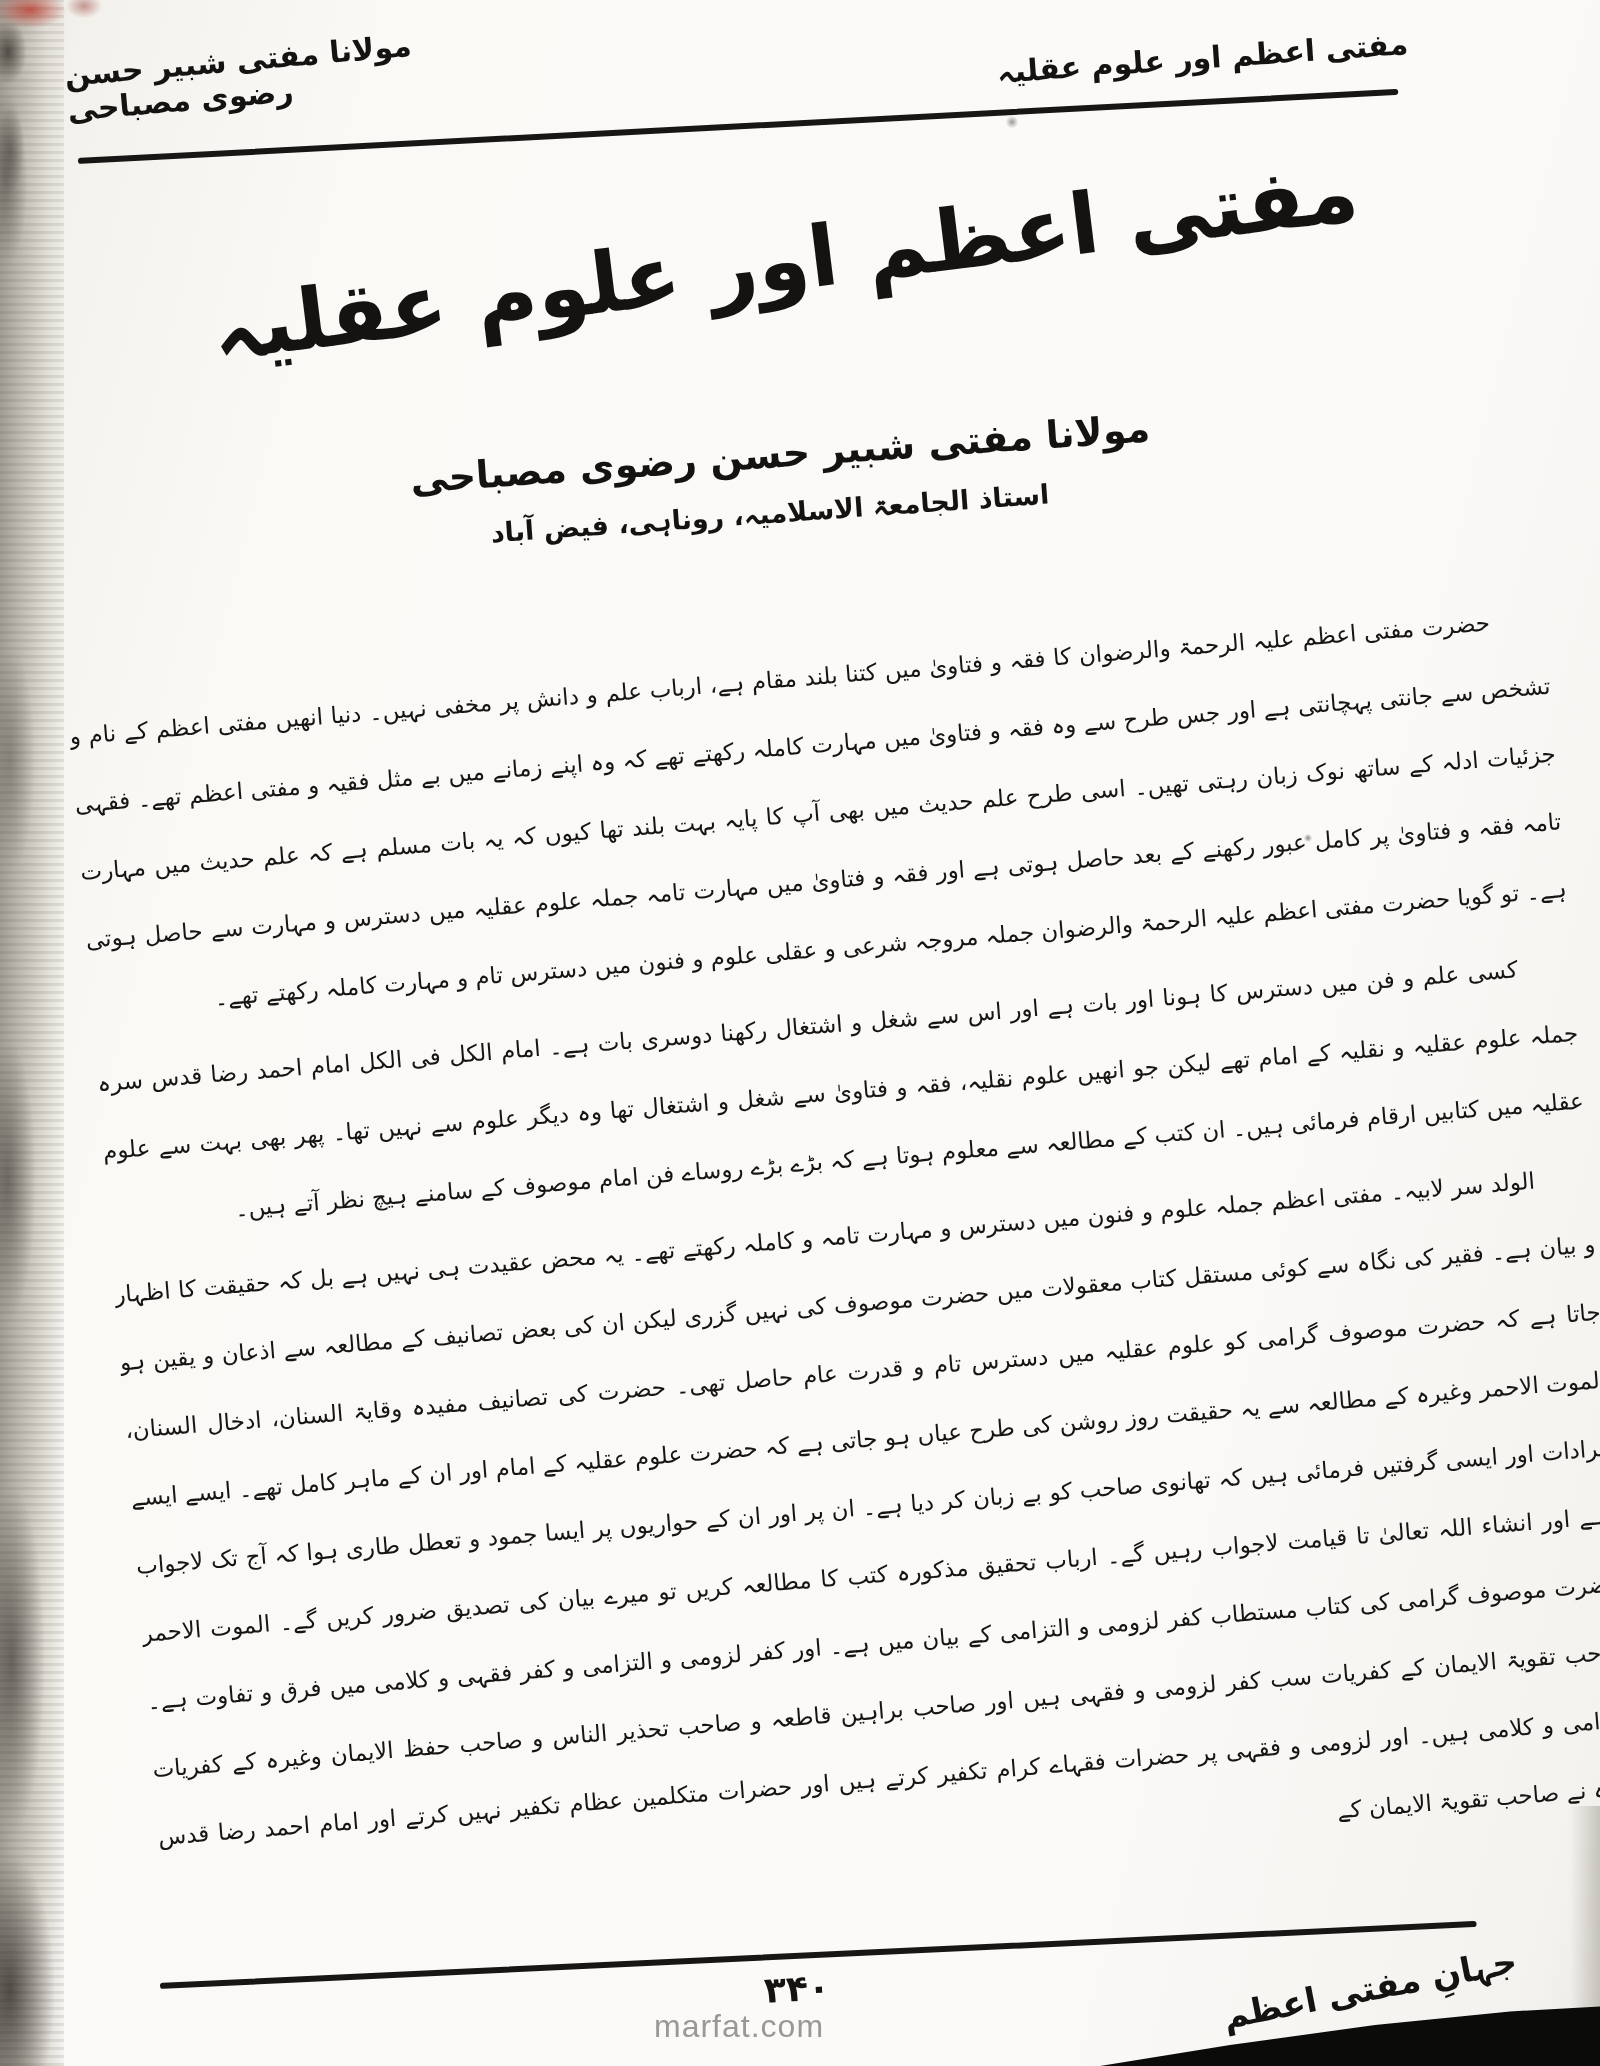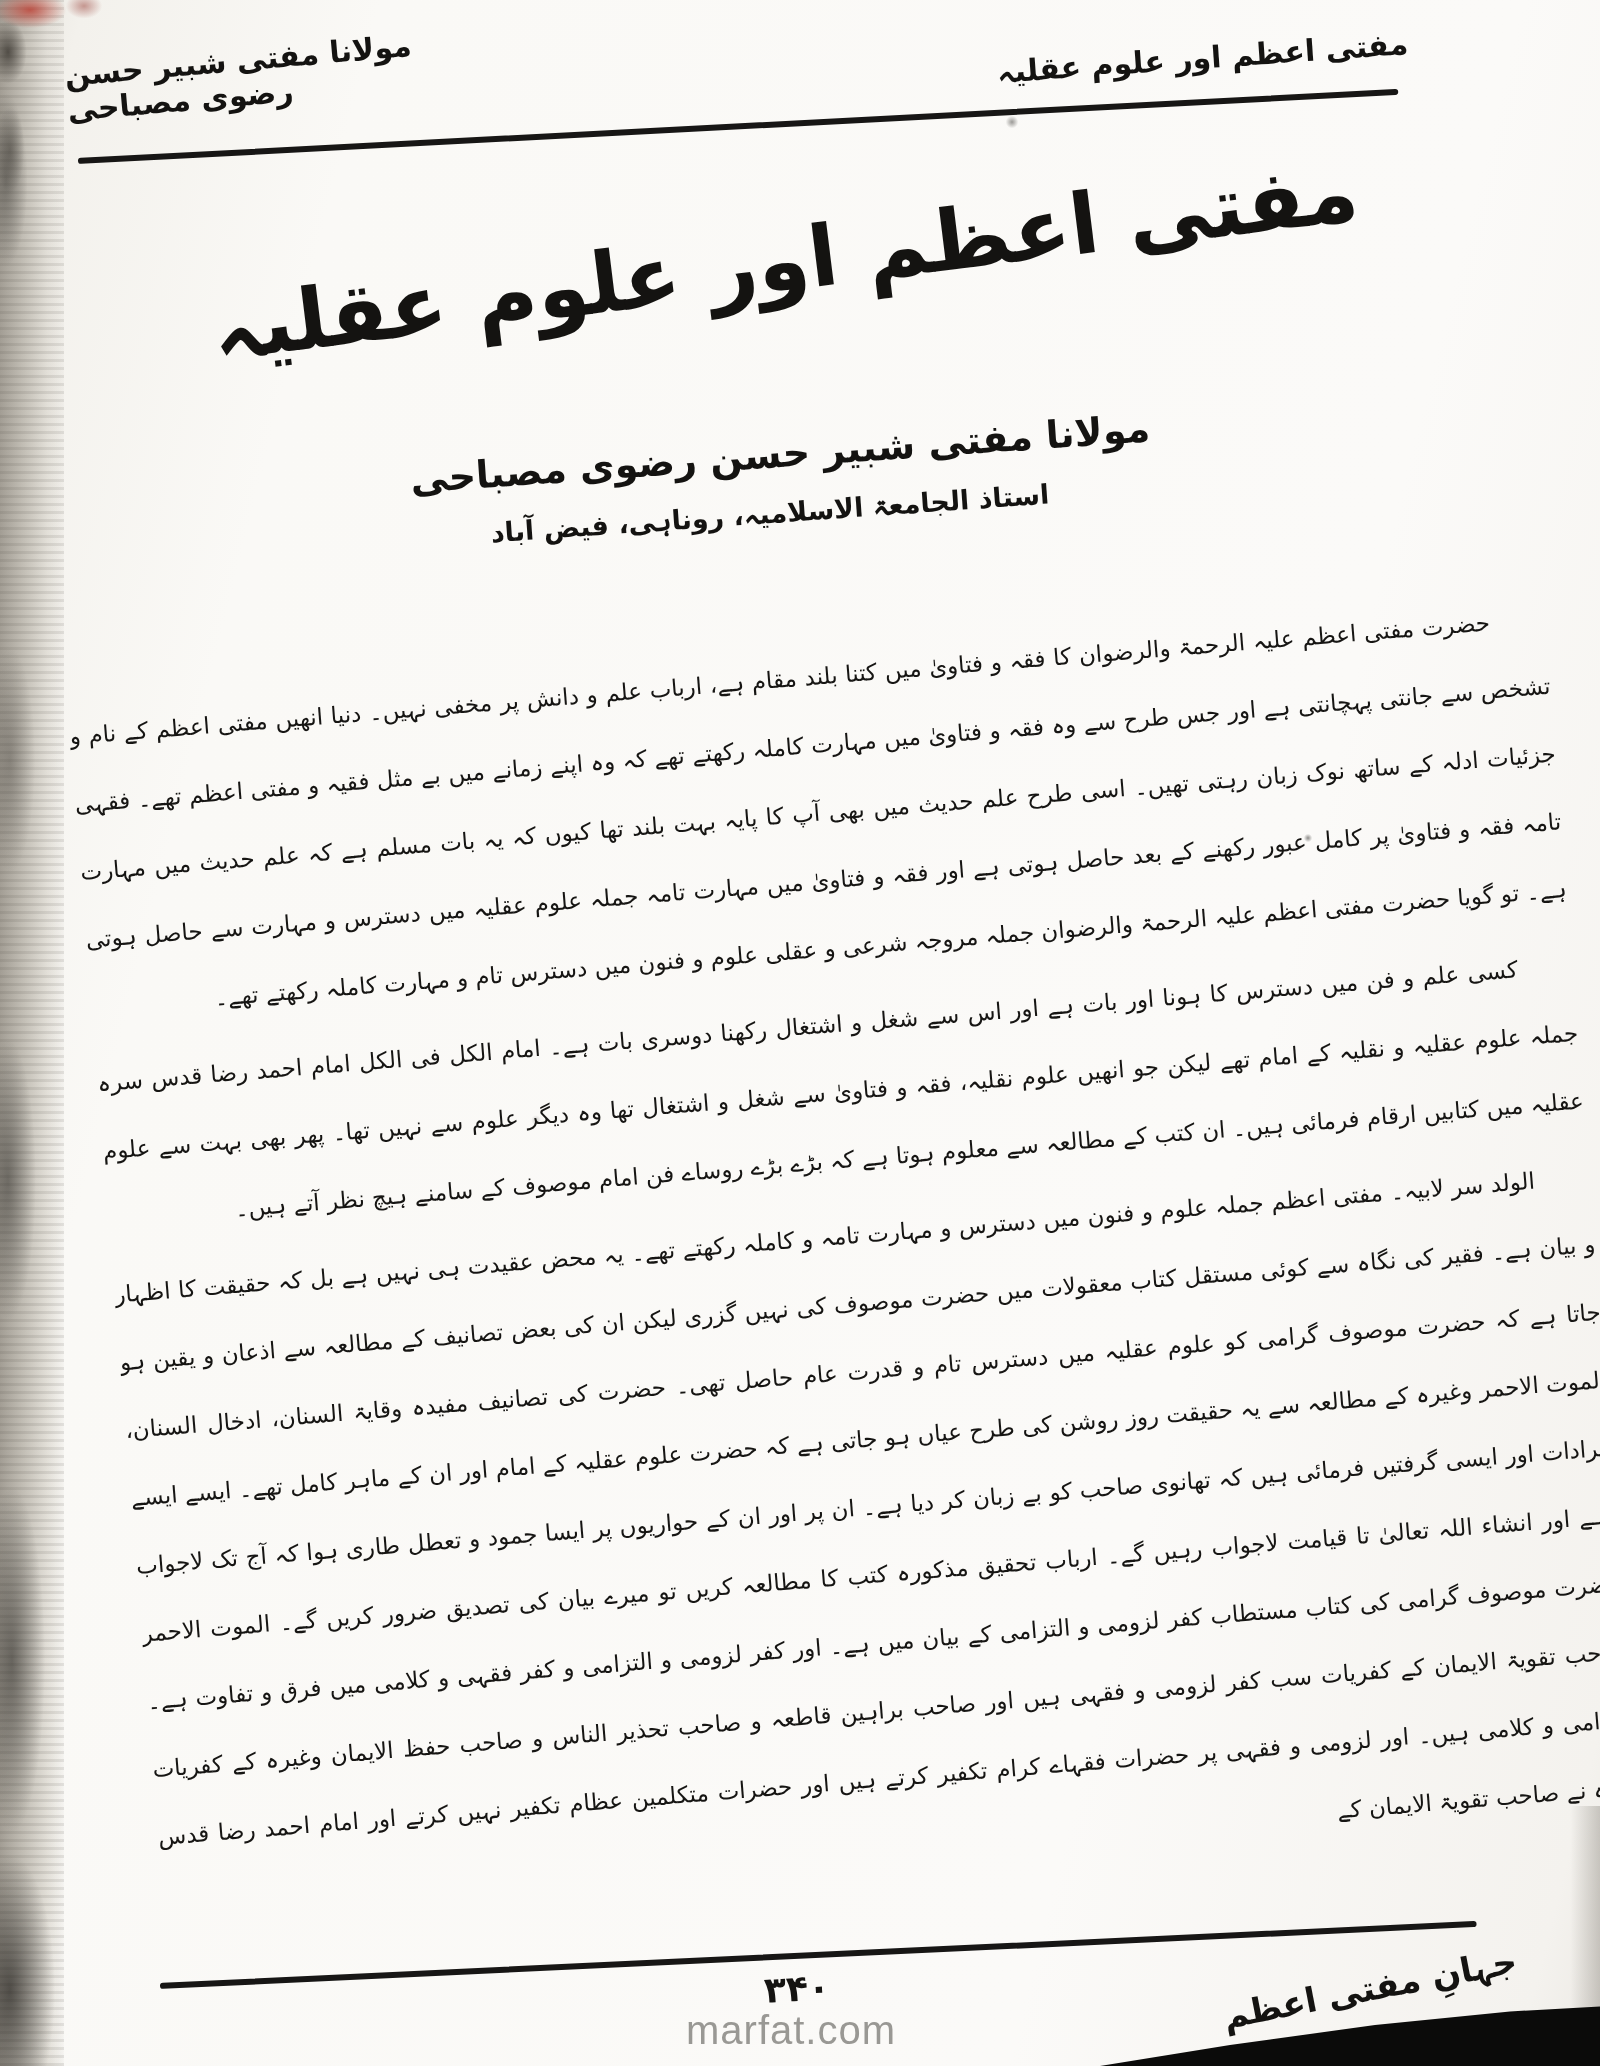--- a/index.html
+++ b/index.html
@@ -63,21 +63,21 @@
     position:absolute;right:58px;top:584px;width:1480px;height:1340px;overflow:hidden;
     direction:rtl;text-align:justify;font-size:23px;line-height:68px;color:#161513;
     transform:rotate(-4.6deg);transform-origin:top right;
   }
   .body-text p{margin:0 0 8px 0;text-indent:55px;}
   
   .book-title{position:absolute;right:84px;top:1940px;font-size:34px;font-weight:700;
     direction:rtl;transform:rotate(-11deg);transform-origin:right center;}
   .page-number{position:absolute;left:764px;top:1968px;font-size:36px;font-weight:700;
     transform:rotate(-3deg);}
-  .watermark{position:absolute;left:686px;top:2008px;font-size:40px;color:#999894;
+  .watermark{position:absolute;left:654px;top:2008px;font-size:32px;color:#999894;
     font-family:"Liberation Sans",sans-serif;letter-spacing:1px;font-weight:400;direction:ltr;}
 </style>
 </head>
 <body>
 
 <div class="page">
 
   <div class="edge-left"></div>
   <div class="smudge-top-left"></div>
 

